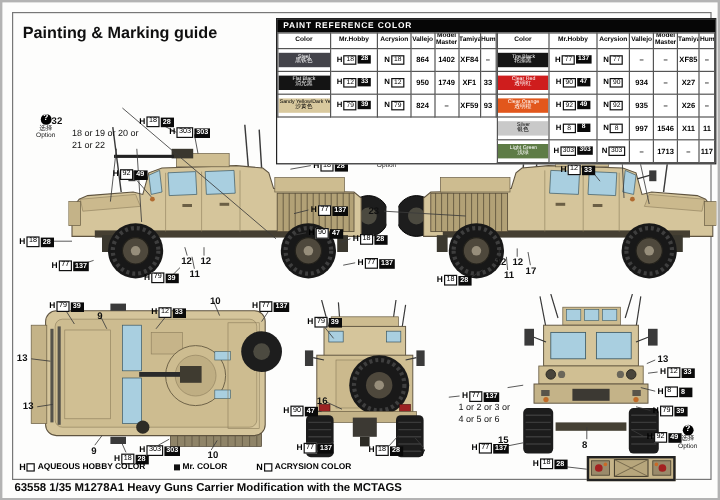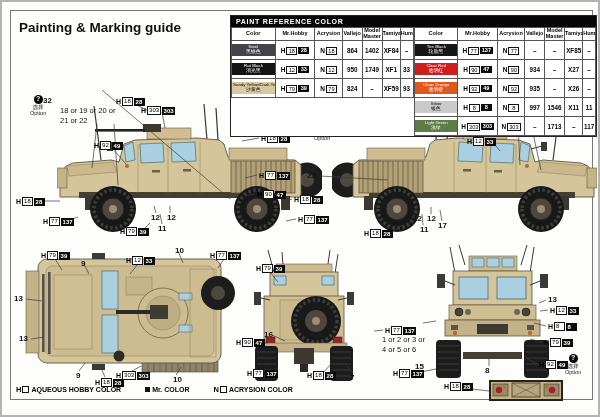--- a/index.html
+++ b/index.html
@@ -679,13 +679,14 @@
       <div class="item">
         <span class="sbox"></span>
         <span class="lab">Mr. COLOR</span>
       </div>
       <div class="item">
         <span class="pfx">N</span>
         <span class="obox"></span>
         <span class="lab">ACRYSION COLOR</span>
       </div>
     </div>
+  <div class="product">63558 1/35 M1278A1 Heavy Guns Carrier Modification with the MCTAGS</div>
 </div>
 
 </body></html>

